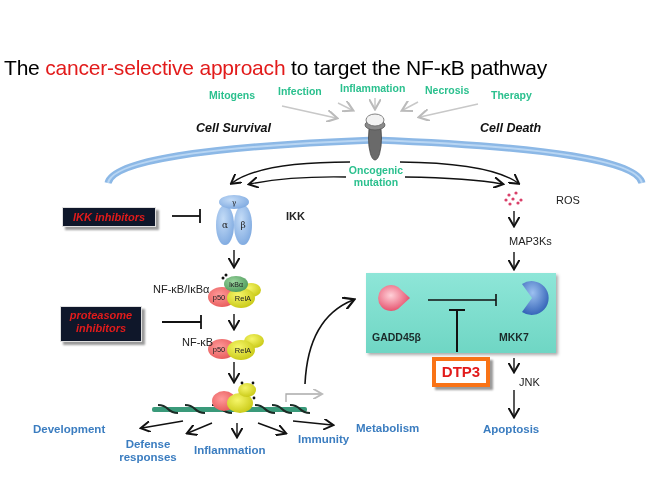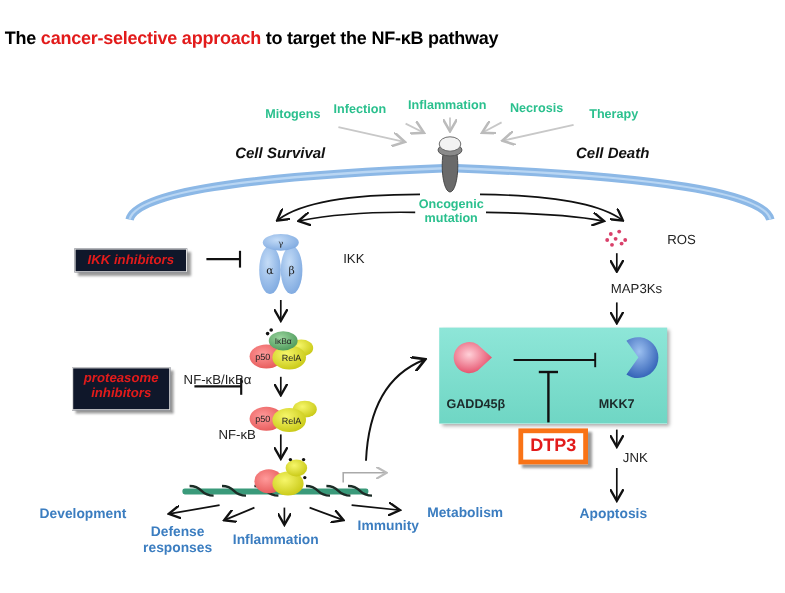--- a/index.html
+++ b/index.html
@@ -1,18 +1,18 @@
 <!DOCTYPE html>
 <html><head>
 <meta charset="utf-8">
 <style>
   html, body { margin:0; padding:0; background:#ffffff; }
   body { width:654px; height:494px; position:relative; overflow:hidden; font-family:"Liberation Sans", sans-serif; }
   .abs { position:absolute; white-space:nowrap; }
-  .title { left:4px; top:24px; font-size:15px; font-weight:bold; color:#000; letter-spacing:-0.2px; }
+  .title { left:4px; top:56px; font-size:21px; font-weight:normal; color:#000; letter-spacing:-0.2px; }
   .title .red { color:#e21b1b; }
   .stim { font-size:10.5px; font-weight:bold; color:#2bc08e; }
   .cellside { font-size:12.5px; font-weight:bold; font-style:italic; color:#111; }
   .onco { font-size:10.5px; font-weight:bold; color:#2bc08e; text-align:center; line-height:12px; }
   .lbl { font-size:11px; color:#222;padding-left:16px; }
   .inhib { background:#0f172a; color:#e21b1b; font-style:italic; font-weight:bold; font-size:11px; text-align:center; line-height:13px; box-shadow:3px 3px 2px #9a9a9a; border:1px solid #e0e0e0; }
   .out { font-size:11.5px; font-weight:bold; color:#3b7dc0; text-align:center; line-height:13px; }
   .tealbox { left:366px; top:273px; width:190px; height:80px; background:linear-gradient(180deg,#8ee6d8,#6fd6c4); box-shadow:2px 2px 3px #aaa; }
   .boxlbl { font-size:10.5px; font-weight:bold; color:#1b2a2a; }
   .dtp3 { left:432px; top:357px; width:50px; height:22px; background:#fff; color:#e21b1b; font-weight:bold; font-size:15px; text-align:center; line-height:22px; box-shadow:3px 3px 2px #9a9a9a; border:4px solid #f97316; }
@@ -174,44 +174,44 @@
 
   <path d="M522,284 a17,17 0 1,1 0,28 l10,-14 z" fill="url(#gMkk)" transform="rotate(0)"></path>
 
   <line x1="428" y1="300" x2="496" y2="300" stroke="#111" stroke-width="1.6"></line>
   <line x1="496" y1="294" x2="496" y2="306" stroke="#111" stroke-width="1.6"></line>
 
   <line x1="457" y1="310" x2="457" y2="352" stroke="#111" stroke-width="2"></line>
   <line x1="449" y1="310" x2="465" y2="310" stroke="#111" stroke-width="2"></line>
 </svg>
 
-<div class="abs stim" style="left:209px;top:89px;margin-left:12px;">Mitogens</div>
+<div class="abs stim" style="left:209px;top:89px;">Mitogens</div>
 <div class="abs stim" style="left:278px;top:85px;">Infection</div>
 <div class="abs stim" style="left:340px;top:82px;">Inflammation</div>
 <div class="abs stim" style="left:425px;top:84px;">Necrosis</div>
 <div class="abs stim" style="left:491px;top:89px;text-align:center;">Therapy</div>
 
 <div class="abs cellside" style="left:196px;top:121px;text-align:center;">Cell Survival</div>
 <div class="abs cellside" style="left:480px;top:121px;">Cell Death</div>
 
 <div class="abs onco" style="left:344px;top:164px;width:64px;">
   <div>Oncogenic</div>
   <div>mutation</div>
 </div>
 
-<div class="abs lbl" style="left:270px;top:210px;">IKK</div>
+<div class="abs lbl" style="left:270px;top:210px;font-weight:bold;">IKK</div>
 
 <div class="abs inhib" style="left:62px;top:207px;width:92px;height:18px;line-height:18px;"><span>IKK inhibitors</span></div>
 <div class="abs inhib" style="left:60px;top:306px;width:80px;height:32px;padding-top:2px;">
   <div>proteasome</div>
   <div>inhibitors</div>
 </div>
 
-<div class="abs lbl" style="left:137px;top:283px;margin-top:28px;">NF-κB/IκBα</div>
-<div class="abs lbl" style="left:166px;top:357px;">NF-κB</div>
+<div class="abs lbl" style="left:137px;top:283px;">NF-κB/IκBα</div>
+<div class="abs lbl" style="left:166px;top:336px;">NF-κB</div>
 
 <div class="abs lbl" style="left:540px;top:194px;">ROS</div>
 <div class="abs lbl" style="left:493px;top:235px;">MAP3Ks</div>
 <div class="abs boxlbl" style="left:372px;top:331px;">GADD45β</div>
 <div class="abs boxlbl" style="left:499px;top:331px;">MKK7</div>
 <div class="abs dtp3"><span>DTP3</span></div>
 <div class="abs lbl" style="left:503px;top:376px;">JNK</div>
 <div class="abs out" style="left:483px;top:423px;">Apoptosis</div>
 
 <div class="abs out" style="left:33px;top:423px;">Development</div>

